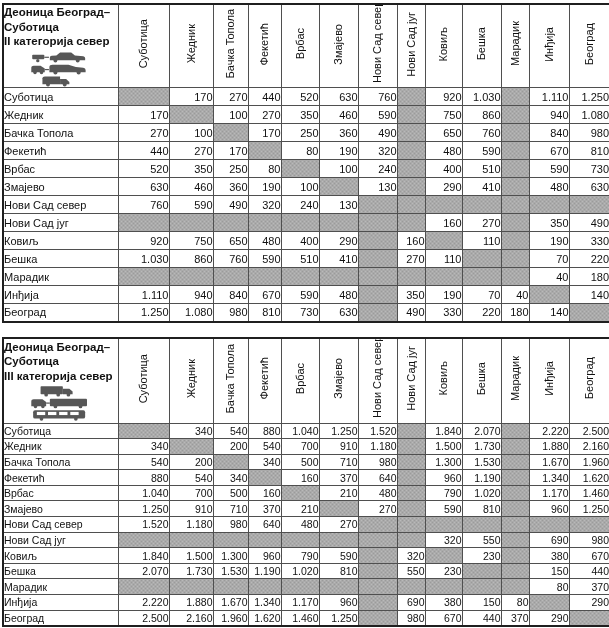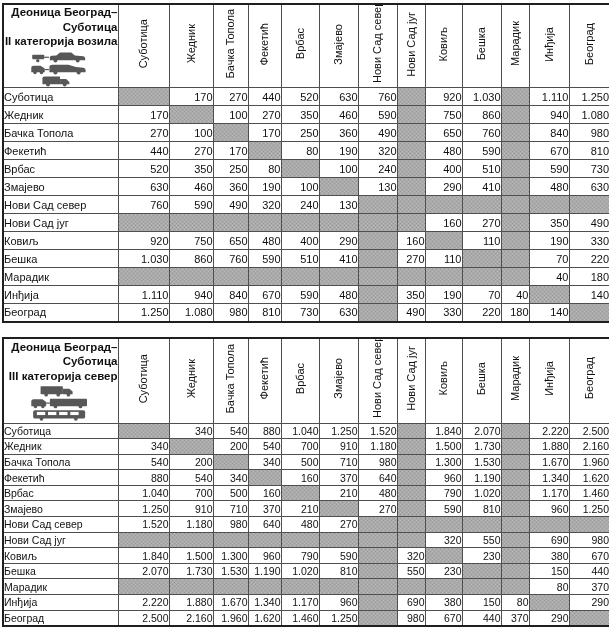--- a/index.html
+++ b/index.html
@@ -18,21 +18,21 @@
   }
   table.fare th,table.fare td{
     border:1px solid #4f4f4f;overflow:hidden;padding:0;
   }
 
   
   tr.head-row th{height:82px;background:#ffffff;vertical-align:middle;}
   .sec3 tr.head-row th{height:84px;}
   th.title-cell{vertical-align:top;padding:2px 2px 0 2px;text-align:center;}
   .title-line1,.title-line2{
-    font-weight:bold;font-size:11.5px;line-height:1.25;text-align:right;
+    font-weight:bold;font-size:11.5px;line-height:1.25;text-align:left;
   }
   .icons{margin-top:2px;display:flex;flex-direction:column;align-items:center;}
   .vicon{display:block;height:13px;margin-top:-1px;}
   .vicon svg{display:block;height:13px;width:66px;}
 
   th.col-head{text-align:center;vertical-align:middle;}
   th.col-head span{
     writing-mode:vertical-rl;transform:rotate(180deg);
     display:inline-block;font-weight:normal;font-size:11px;line-height:1;
     white-space:nowrap;max-height:78px;
@@ -75,21 +75,21 @@
           <col style="width: 37px;">
           <col style="width: 39px;">
           <col style="width: 28px;">
           <col style="width: 40px;">
           <col style="width: 41px;">
         </colgroup>
         <thead>
           <tr class="head-row">
             <th class="title-cell">
               <div class="title-line1">Деоница Београд–Суботица</div>
-              <div class="title-line2">II категорија возила</div>
+              <div class="title-line2">II категорија север</div>
               <div class="icons">
                 <span class="vicon">
                   <svg viewBox="0 0 68 14" xmlns="http://www.w3.org/2000/svg">
                     <g fill="#575757">
                       <rect x="3" y="5" width="13" height="5" rx="1"></rect>
                       <circle cx="9" cy="11.5" r="1.8"></circle>
                       <rect x="16" y="7.2" width="5" height="1.3"></rect>
                       <path d="M22 11 L22 8 Q22 6.5 24 6.3 L29 5.8 L33 2.8 L45 2.8 L49 6 L58 6.6 Q60 7 60 8.5 L60 11 Z"></path>
                       <circle cx="28" cy="11.3" r="2.1"></circle>
                       <circle cx="52" cy="11.3" r="2.1"></circle>

